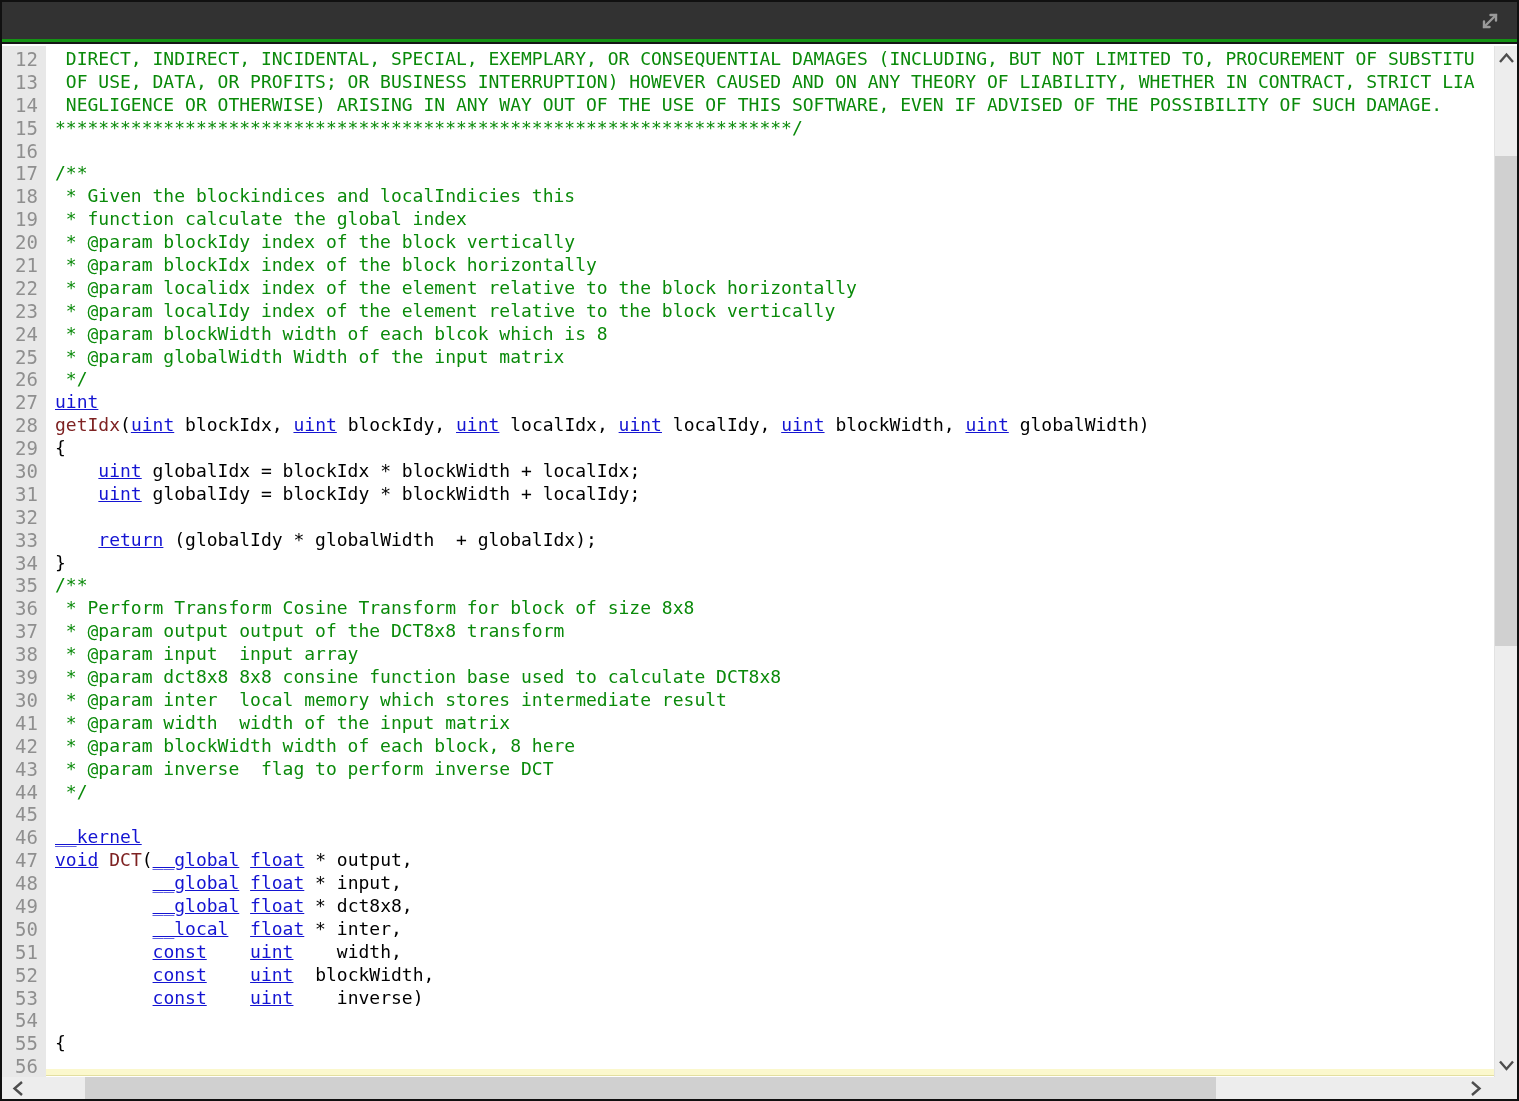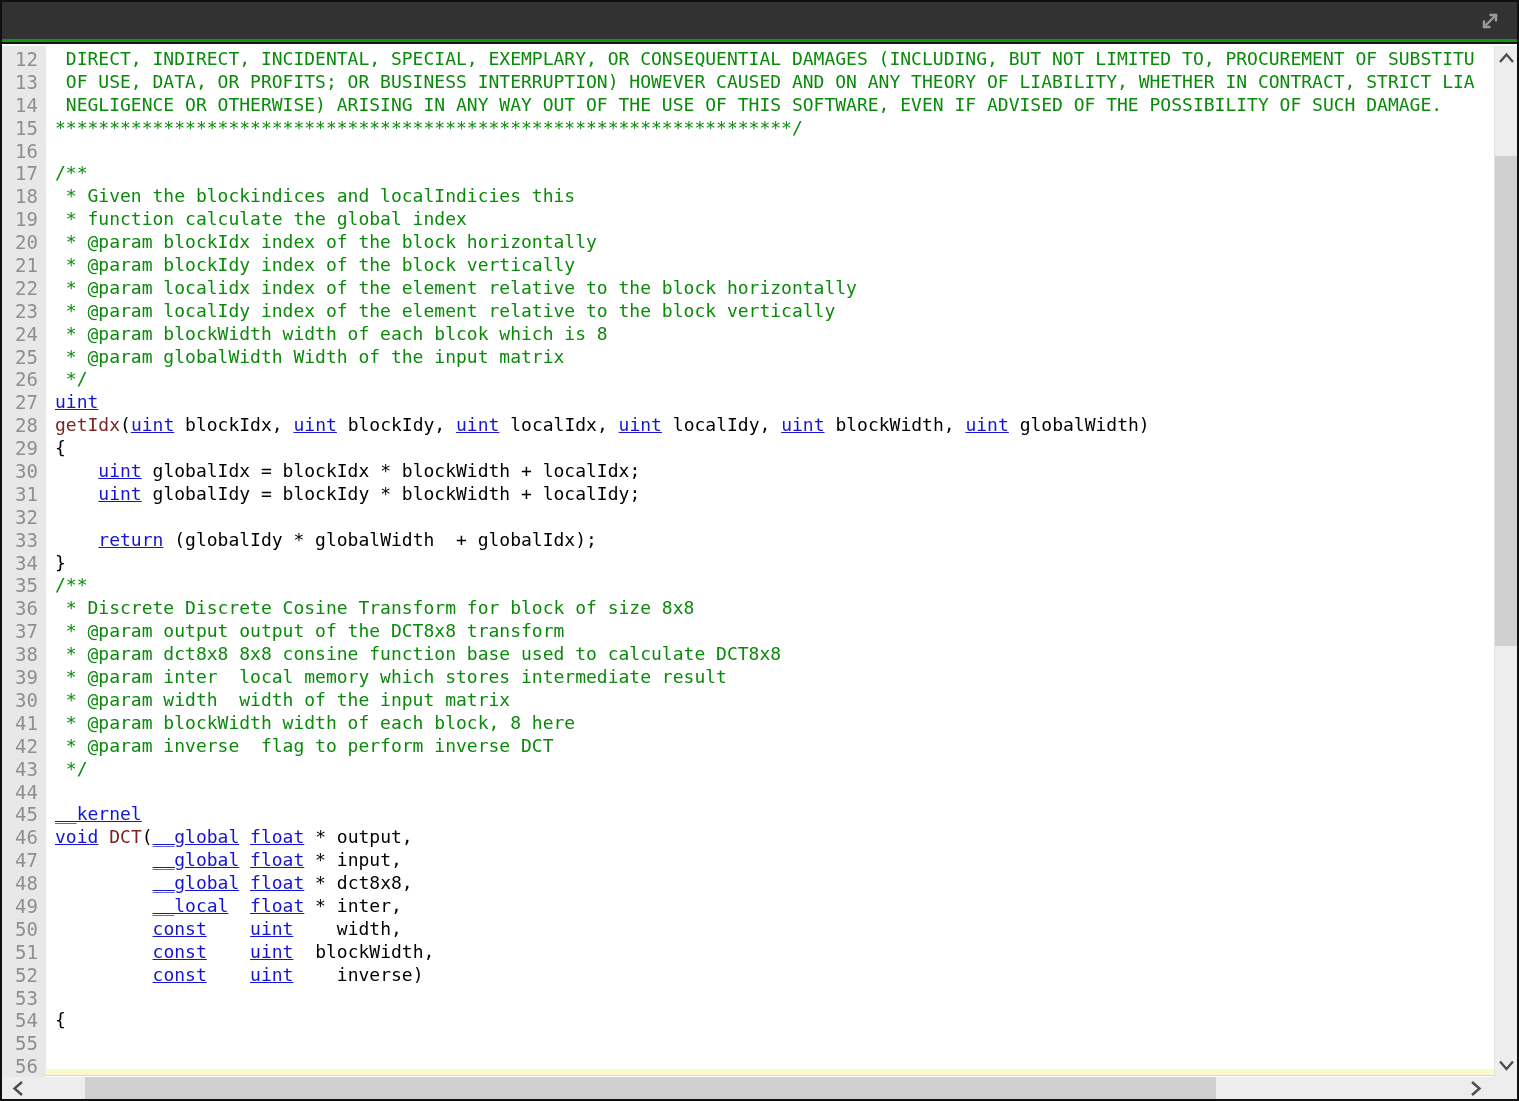--- a/index.html
+++ b/index.html
@@ -141,38 +141,39 @@
       </div>
     <div class="code-area">
         <div class="row"><span class="t-c"> DIRECT, INDIRECT, INCIDENTAL, SPECIAL, EXEMPLARY, OR CONSEQUENTIAL DAMAGES (INCLUDING, BUT NOT LIMITED TO, PROCUREMENT OF SUBSTITU</span></div>
         <div class="row"><span class="t-c"> OF USE, DATA, OR PROFITS; OR BUSINESS INTERRUPTION) HOWEVER CAUSED AND ON ANY THEORY OF LIABILITY, WHETHER IN CONTRACT, STRICT LIA</span></div>
         <div class="row"><span class="t-c"> NEGLIGENCE OR OTHERWISE) ARISING IN ANY WAY OUT OF THE USE OF THIS SOFTWARE, EVEN IF ADVISED OF THE POSSIBILITY OF SUCH DAMAGE.</span></div>
         <div class="row"><span class="t-c">********************************************************************/</span></div>
         <div class="row"></div>
         <div class="row"><span class="t-c">/**</span></div>
         <div class="row"><span class="t-c"> * Given the blockindices and localIndicies this</span></div>
         <div class="row"><span class="t-c"> * function calculate the global index</span></div>
+        <div class="row"><span class="t-c"> * @param blockIdy index of the block vertically</span></div>
         <div class="row"><span class="t-c"> * @param blockIdx index of the block horizontally</span></div>
-        <div class="row"><span class="t-c"> * @param blockIdy index of the block vertically</span></div>
         <div class="row"><span class="t-c"> * @param localidx index of the element relative to the block horizontally</span></div>
         <div class="row"><span class="t-c"> * @param localIdy index of the element relative to the block vertically</span></div>
         <div class="row"><span class="t-c"> * @param blockWidth width of each blcok which is 8</span></div>
         <div class="row"><span class="t-c"> * @param globalWidth Width of the input matrix</span></div>
         <div class="row"><span class="t-c"> */</span></div>
         <div class="row"><span class="t-k">uint</span></div>
         <div class="row"><span class="t-f">getIdx</span><span class="t-p">(</span><span class="t-k">uint</span><span class="t-p"> blockIdx, </span><span class="t-k">uint</span><span class="t-p"> blockIdy, </span><span class="t-k">uint</span><span class="t-p"> localIdx, </span><span class="t-k">uint</span><span class="t-p"> localIdy, </span><span class="t-k">uint</span><span class="t-p"> blockWidth, </span><span class="t-k">uint</span><span class="t-p"> globalWidth)</span></div>
         <div class="row"><span class="t-p">{</span></div>
         <div class="row"><span class="t-p">    </span><span class="t-k">uint</span><span class="t-p"> globalIdx = blockIdx * blockWidth + localIdx;</span></div>
         <div class="row"><span class="t-p">    </span><span class="t-k">uint</span><span class="t-p"> globalIdy = blockIdy * blockWidth + localIdy;</span></div>
         <div class="row"></div>
         <div class="row"><span class="t-p">    </span><span class="t-k">return</span><span class="t-p"> (globalIdy * globalWidth  + globalIdx);</span></div>
         <div class="row"><span class="t-p">}</span></div>
         <div class="row"><span class="t-c">/**</span></div>
-        <div class="row"><span class="t-c"> * Discrete Discrete Cosine Transform for block of size 8x8</span></div>
+        <div class="row"><span class="t-c"> * Perform Transform Cosine Transform for block of size 8x8</span></div>
         <div class="row"><span class="t-c"> * @param output output of the DCT8x8 transform</span></div>
+        <div class="row"><span class="t-c"> * @param input  input array</span></div>
         <div class="row"><span class="t-c"> * @param dct8x8 8x8 consine function base used to calculate DCT8x8</span></div>
         <div class="row"><span class="t-c"> * @param inter  local memory which stores intermediate result</span></div>
         <div class="row"><span class="t-c"> * @param width  width of the input matrix</span></div>
         <div class="row"><span class="t-c"> * @param blockWidth width of each block, 8 here</span></div>
         <div class="row"><span class="t-c"> * @param inverse  flag to perform inverse DCT</span></div>
         <div class="row"><span class="t-c"> */</span></div>
         <div class="row"></div>
         <div class="row"><span class="t-k">__kernel</span></div>
         <div class="row"><span class="t-k">void</span><span class="t-p"> </span><span class="t-f">DCT</span><span class="t-p">(</span><span class="t-k">__global</span><span class="t-p"> </span><span class="t-k">float</span><span class="t-p"> * output,</span></div>
         <div class="row"><span class="t-p">         </span><span class="t-k">__global</span><span class="t-p"> </span><span class="t-k">float</span><span class="t-p"> * input,</span></div>

